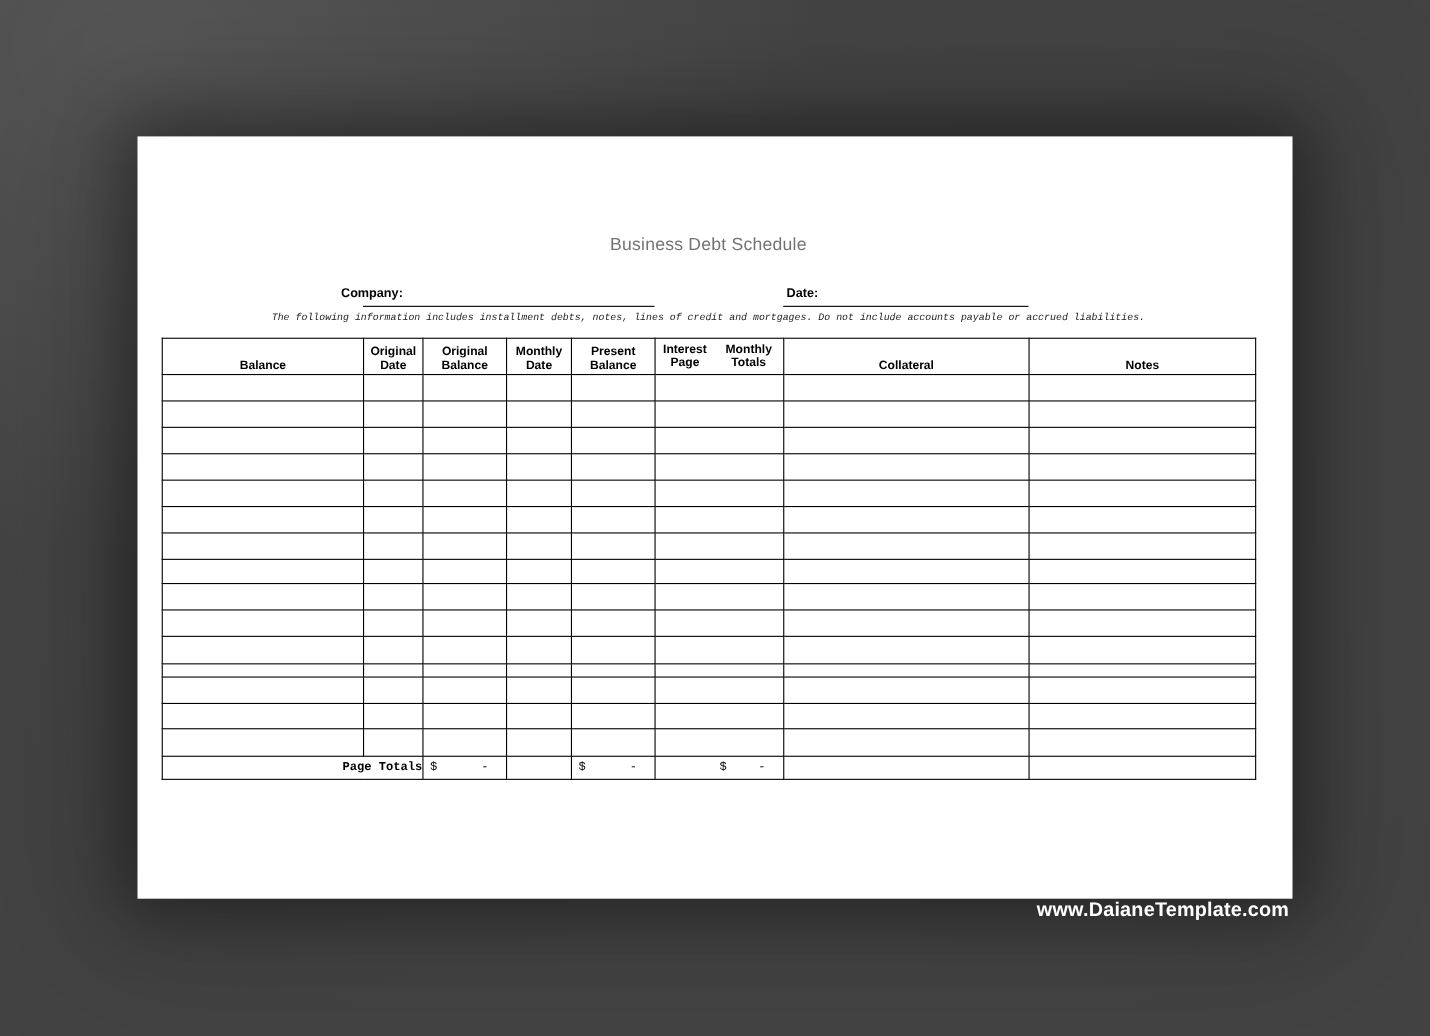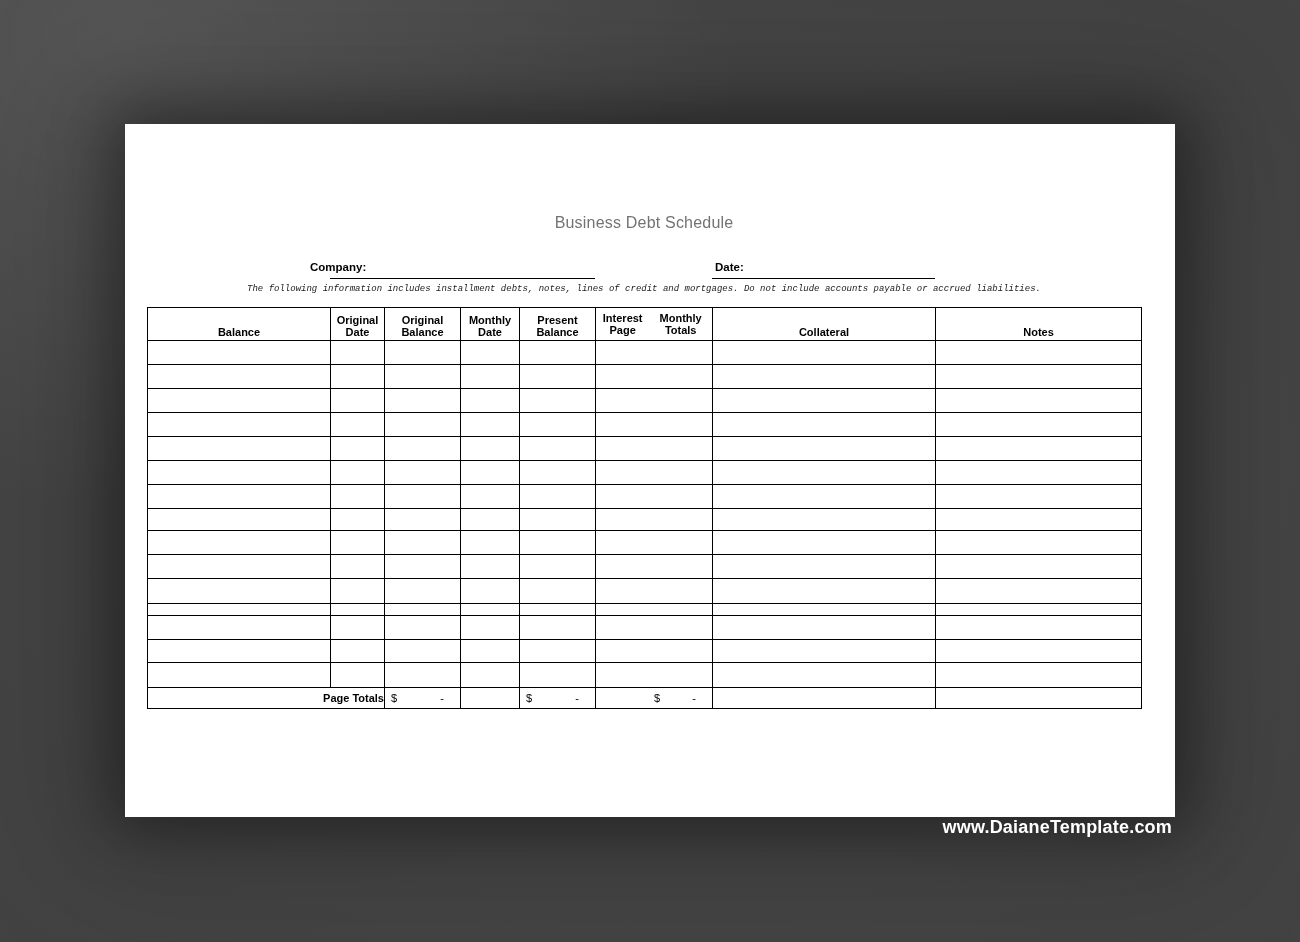--- a/index.html
+++ b/index.html
@@ -47,21 +47,21 @@
   }
   table.debt th{
     font-size:11px;font-weight:bold;line-height:12px;color:#000;
     text-align:center;vertical-align:bottom;padding-bottom:2px;height:30px;
   }
   th.th-intmon{padding-bottom:0;margin-left:28px;}
   .intmon-wrap{display:flex;width:100%;align-items:flex-end;}
   .intmon-wrap .sub{text-align:center;padding-bottom:2px;}
   .intmon-wrap .sub.ir{width:46%;}
   .intmon-wrap .sub.mp{width:54%;}
-  tr.totals td{height:20px;font-size:11px;color:#000;vertical-align:middle;}
+  tr.totals td{height:20px;font-size:11px;color:#000;vertical-align:middle;font-family:Liberation Mono, monospace;}
   td.pt-label{
     font-weight:bold;text-align:right;padding-right:8px;
   }
   td.money .moneybox{
     display:flex;justify-content:space-between;
     padding:0 16px 0 6px;font-size:11px;
   }
   td.money .moneybox.indent{padding-left:58px;}
   td.hidden-cell{border:none;background:transparent;}
   .watermark{

